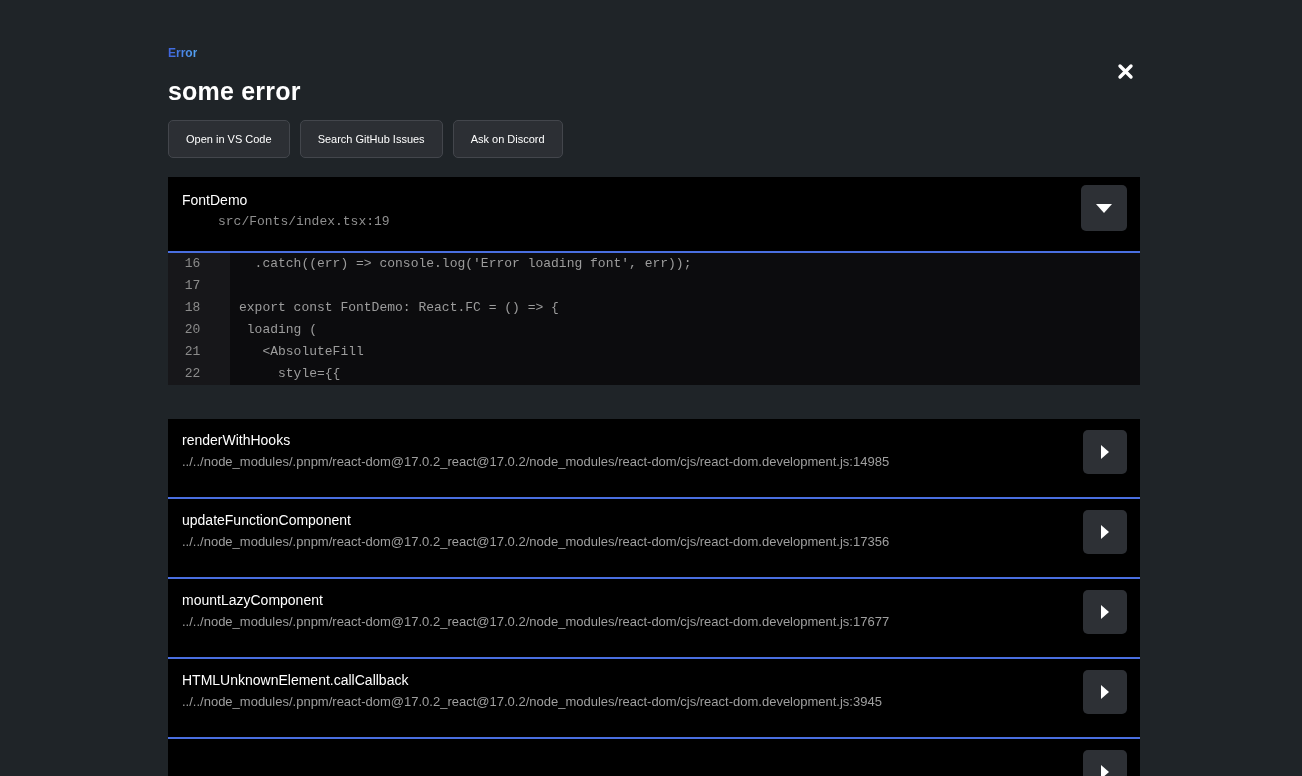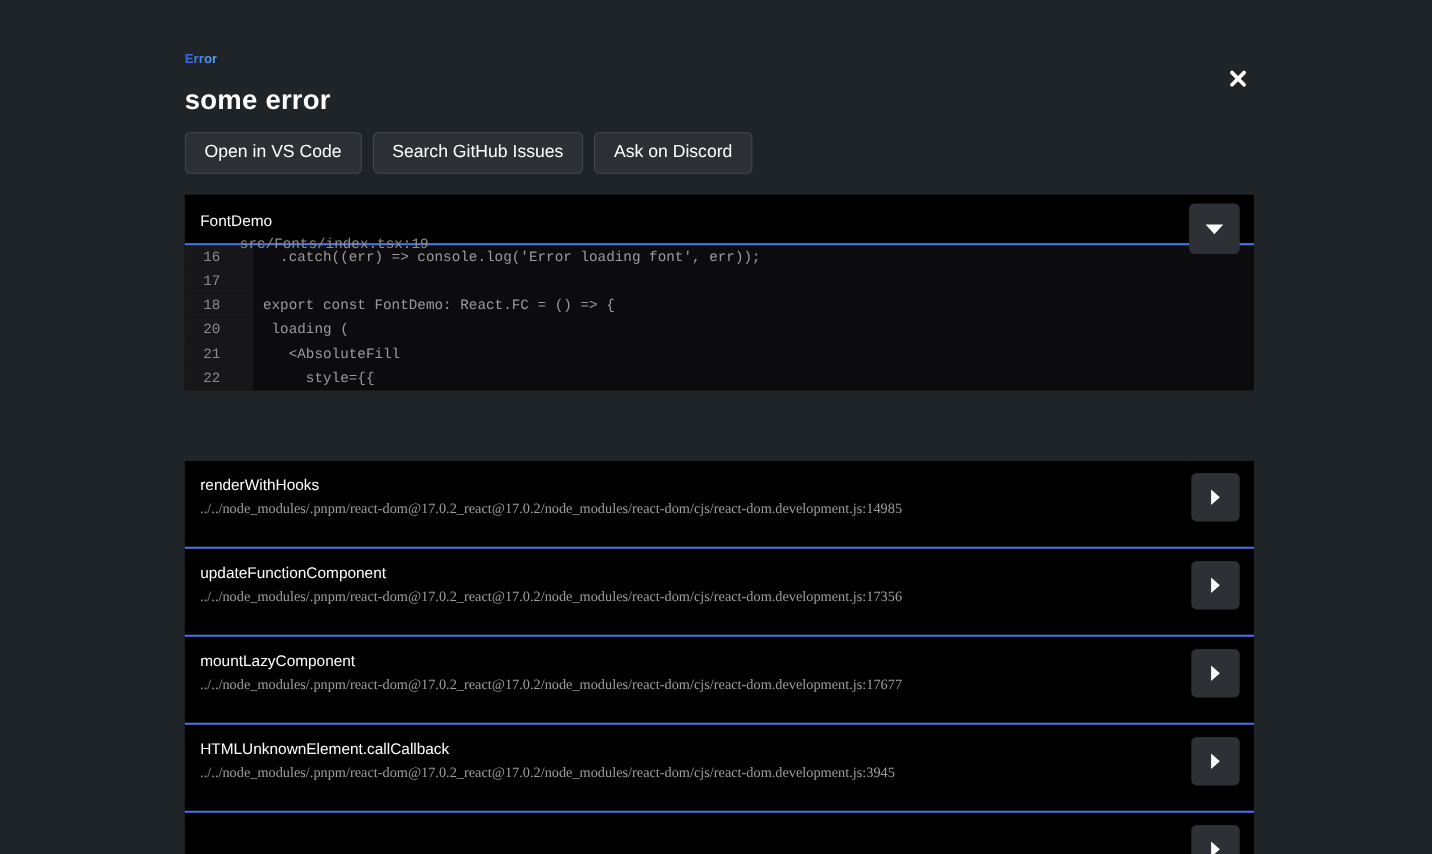--- a/index.html
+++ b/index.html
@@ -32,29 +32,29 @@
   }
 
   
   .actions {
     position: absolute; left: 168px; top: 120px;
     display: flex; gap: 10px;
   }
   .action-btn {
     height: 38px; padding: 0 17px;
     background: #2c2f34; border: 1px solid #43464c; border-radius: 5px;
-    color: #ffffff; font-size: 16px; font-family: "Liberation Sans", sans-serif;
+    color: #ffffff; font-size: 11px; font-family: "Liberation Sans", sans-serif;
     cursor: pointer; white-space: nowrap;
   }
 
   
   .code-panel { top: 177px; }
   .code-header {
     position: relative; background: #000000;
-    height: 46px; padding: 15px 14px 0 14px;
+    height: 76px; padding: 15px 14px 0 14px;
     border-bottom: 2px solid #4a6fe0;
   }
   .code-fn { color: #ffffff; font-size: 14px; margin-bottom: 6px; }
   .code-loc { color: #8f8f8f; font-size: 13px; font-family: "Liberation Mono", monospace; margin-left: 36px; }
   .sq-btn {
     position: absolute; right: 13px; top: 8px;
     width: 46px; height: 46px;
     background: #2d3035; border: none; border-radius: 5px;
     cursor: pointer; display: flex; align-items: center; justify-content: center;
   }
@@ -83,21 +83,21 @@
   
   .stack { top: 419px; }
   .frame {
     position: relative; background: #000000;
     height: 80px; border-bottom: 2px solid #4a6fe0;
     padding: 13px 70px 0 14px;
   }
   .frame-fn { color: #ffffff; font-size: 14px; margin-bottom: 6px; }
   .frame-loc {
     color: #9f9f9f; font-size: 13px;
-    font-family: Liberation Serif, serif; white-space: nowrap;
+    font-family: Liberation Sans, sans-serif; white-space: nowrap;
   }
   .frame .sq-btn { top: 11px; width: 44px; height: 44px; }
   .frame-partial { height: 66px; }
 </style>
 </head>
 <body>
 
 <div class="kicker">Error</div>
 <div class="error-title">some error</div>
 <button class="close-btn">

